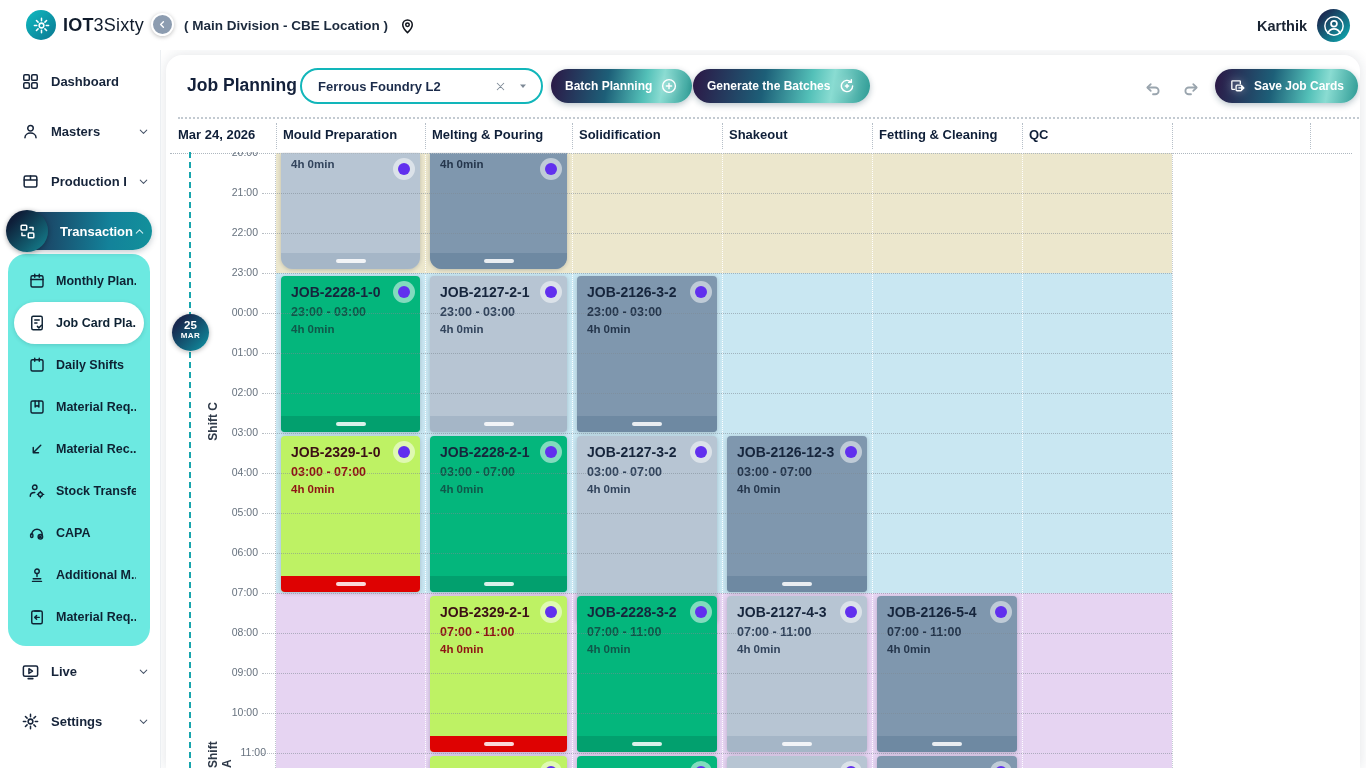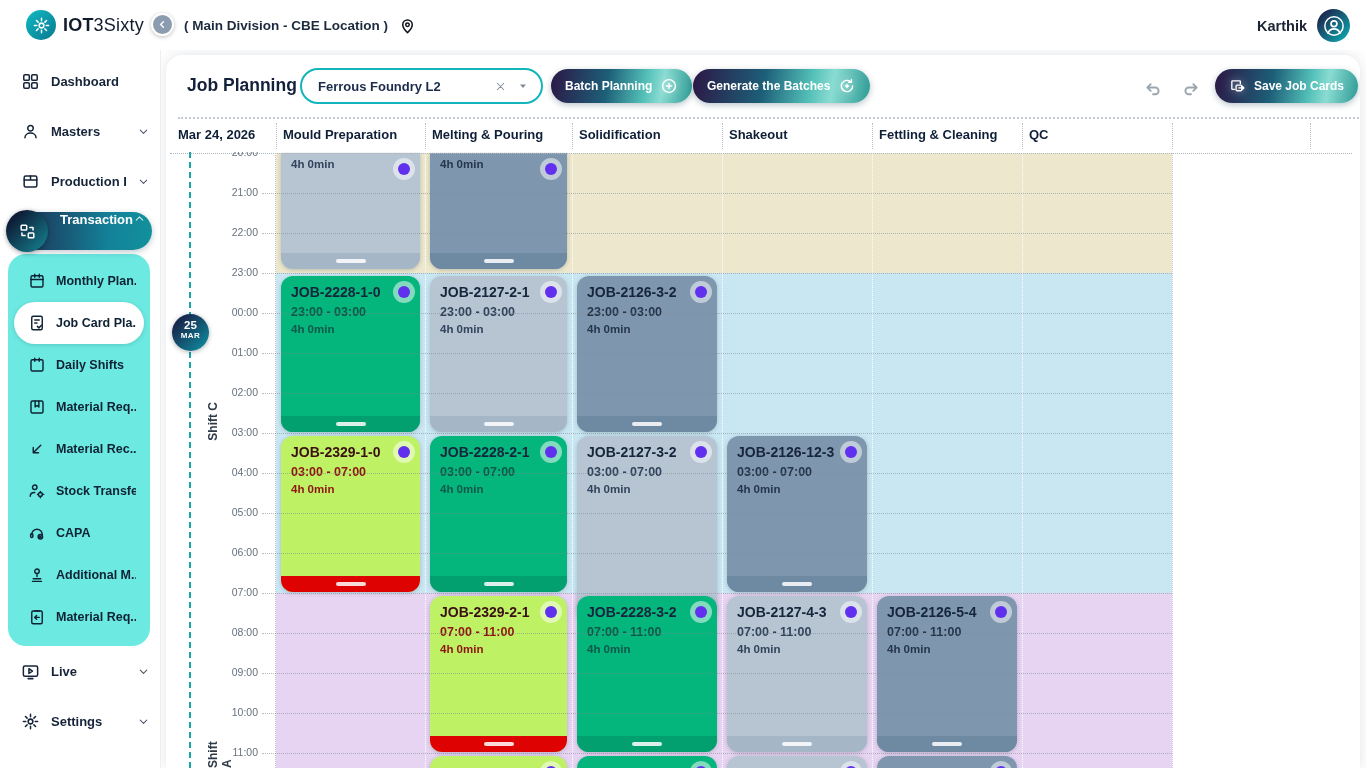--- a/index.html
+++ b/index.html
@@ -30,21 +30,21 @@
 
   
   .sidebar { position:absolute; left:0; top:50px; width:161px; height:718px; background:#fff;
     border-right:1px solid #eceff2; z-index:20; padding-top:6px; }
   .side-row { height:50px; display:flex; align-items:center; gap:11px; padding:0 10px 0 21px;
     color:#16243a; cursor:pointer; }
   .side-row .lbl { font-size:13px; font-weight:700; white-space:nowrap; overflow:hidden; flex:1; }
   .side-row .chev { color:#49566a; }
   .trans-pill { position:relative; margin:6px 8px 0 10px; height:38px; border-radius:19px;
     background:linear-gradient(95deg,#1e2c50 5%,#13829a 70%,#12919b 100%); cursor:pointer;
-    display:flex; box-shadow:0 2px 6px rgba(10,40,60,.25); }
+    display:flex; align-items:center; box-shadow:0 2px 6px rgba(10,40,60,.25); }
   .trans-badge { position:absolute; left:-4px; top:-2px; width:42px; height:42px; border-radius:50%;
     background:linear-gradient(135deg,#0e1e38 20%,#14808e 95%); color:#fff;
     display:flex; align-items:center; justify-content:center; box-shadow:0 1px 5px rgba(0,0,0,.3); }
   .trans-pill .lbl { margin-left:50px; font-size:13px; font-weight:800; color:#fff; flex:1; }
   .trans-pill .chev { color:#cfeef0; margin-right:12px; }
   .sub-wrap { margin:4px 10px 0 8px; height:392px; border-radius:18px; background:#6ce9e1; padding-top:6px; }
   .sub-row { height:42px; margin:0 6px; display:flex; align-items:center; gap:10px; padding:0 8px 0 14px;
     color:#0e2233; cursor:pointer; border-radius:21px; }
   .sub-row .lbl { font-size:12.5px; font-weight:700; white-space:nowrap; overflow:hidden; }
   .sub-row.selected { background:#fff; box-shadow:0 1px 4px rgba(10,60,60,.18); }
@@ -93,21 +93,21 @@
   .date-badge .m { font-size:8px; font-weight:800; letter-spacing:.5px; }
   .shift-label { position:absolute; left:40px; writing-mode:vertical-rl; transform:rotate(180deg);
     font-size:12px; font-weight:700; color:#2e3948; }
   .colored { position:absolute; left:110px; top:1px; width:896px; height:615px; }
   .band { position:absolute; left:0; width:100%; }
   .colsep { position:absolute; top:0; bottom:0; border-left:1.4px dotted rgba(255,255,255,.95); }
   .watermark { position:absolute; font-size:11px; color:#8a93a0; opacity:.8; }
   .drophint { position:absolute; left:8px; font-size:11.5px; color:#98a4b0; opacity:.85; }
 
   
-  .card { position:absolute; border-radius:12px; overflow:hidden; cursor:grab;
+  .card { position:absolute; border-radius:4px; overflow:hidden; cursor:grab;
     box-shadow:0 1px 4px rgba(20,30,50,.22); padding:8px 10px 0 10px; }
   .card.clip-top { border-radius:0 0 12px 12px; padding-top:5px; }
   .card.gray  { background:#b7c5d3; }  .card.gray  .ft { background:#a5b6c7; }
   .card.slate { background:#7f97ae; }  .card.slate .ft { background:#6e89a2; }
   .card.green { background:#04b67c; }  .card.green .ft { background:#02a06e; }
   .card.red   { background:#bef264; }  .card.red   .ft { background:#de0202; }
   .card .t { font-size:14px; font-weight:800; color:#16253c; margin-bottom:5px; white-space:nowrap; }
   .card .tm { font-size:12.5px; font-weight:600; margin-bottom:4px; }
   .card .du { font-size:11.5px; font-weight:600; }
   .card.gray .tm, .card.gray .du { color:#32445c; }
@@ -623,16 +623,16 @@
       <div class="hourlabel" style="left:4px;top:394px">06:00</div>
       <div class="hourline" style="top:401px"></div>
       <div class="hourlabel" style="left:4px;top:434px">07:00</div>
       <div class="hourline" style="top:441px"></div>
       <div class="hourlabel" style="left:4px;top:474px">08:00</div>
       <div class="hourline" style="top:481px"></div>
       <div class="hourlabel" style="left:4px;top:514px">09:00</div>
       <div class="hourline" style="top:521px"></div>
       <div class="hourlabel" style="left:4px;top:554px">10:00</div>
       <div class="hourline" style="top:561px"></div>
-      <div class="hourlabel" style="left:4px;top:594px">11:00</div>
+      <div class="hourlabel" style="left:12px;top:594px">11:00</div>
       <div class="hourline" style="top:601px"></div>
     </div>
 </main>
 
 </body></html>

